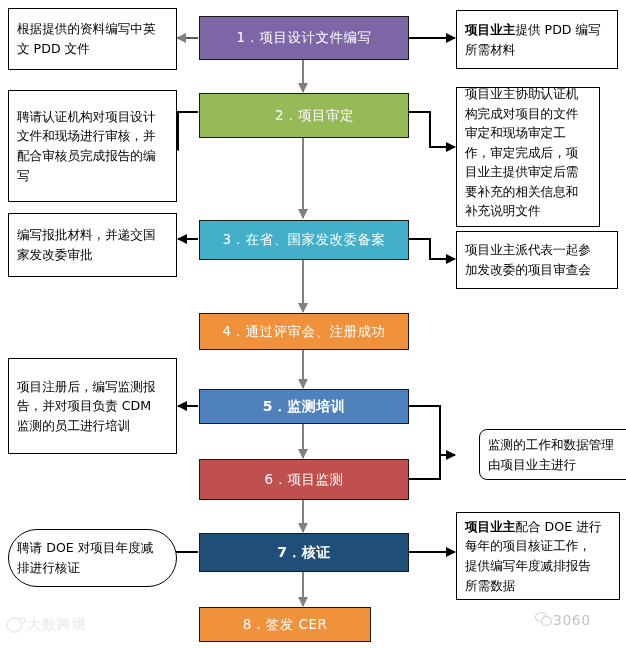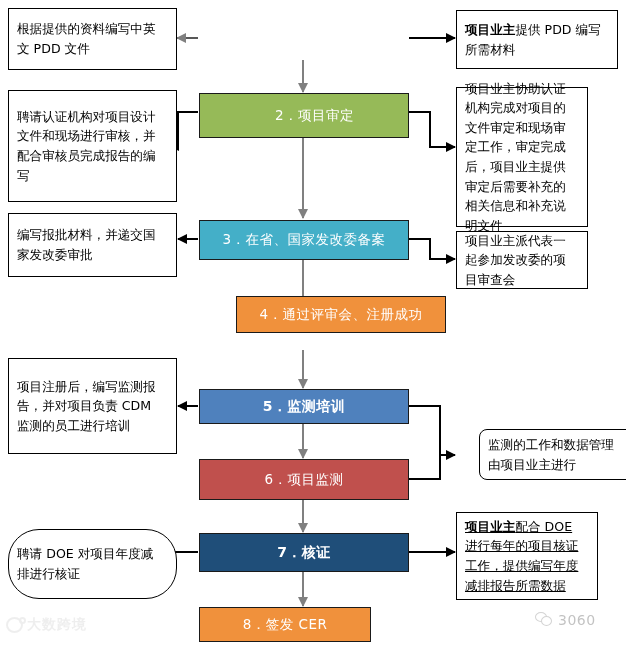--- a/index.html
+++ b/index.html
@@ -54,21 +54,21 @@
     content:"";position:absolute;right:-5px;top:-2px;
     width:7px;height:7px;border:2px solid #c9c9c9;border-radius:50%;
     box-sizing:border-box;
   }
   #wm-left .wm-text{
     font-size:14px;font-weight:bold;color:#c9c9c9;letter-spacing:1px;
   }
 
   #wm-right{
     position:absolute;left:535px;top:612px;z-index:4;
-    display:flex;align-items:center;gap:5px;opacity:.62;
+    display:flex;align-items:center;opacity:.62;
   }
   #wm-right .wx{width:18px;height:16px;position:relative;}
   #wm-right .wx .b1,#wm-right .wx .b2{
     position:absolute;border:1.4px solid #b9b9b9;border-radius:50%;
     box-sizing:border-box;background:#fff;
   }
   #wm-right .wx .b1{left:0;top:0;width:12px;height:10px;}
   #wm-right .wx .b2{left:6px;top:4px;width:11px;height:10px;}
   #wm-right .num{font-size:14px;color:#9e9e9e;letter-spacing:.5px;}
 </style>
@@ -112,26 +112,27 @@
       <path d="M409,112 L430,112 L430,147 L455,147" marker-end="url(#ahB)"></path>
       <path d="M409,239 L430,239 L430,259 L455,259" marker-end="url(#ahB)"></path>
 
       <path d="M409,406 L440,406 L440,455"></path>
       <path d="M409,479 L440,479 L440,455"></path>
       <path d="M440,455 L455,455" marker-end="url(#ahB)"></path>
       <path d="M409,552 L455,552" marker-end="url(#ahB)"></path>
     </g>
   </svg>
 
+  <div class="proc" style="left:199px;top:16px;width:210px;height:44px;background:#7D66A5;">1．项目设计文件编写</div>
 
   <div class="proc" style="left:199px;top:93px;width:210px;height:45px;background:#96BA58;padding-left:21px;">2．项目审定</div>
 
   <div class="proc" style="left:199px;top:220px;width:210px;height:40px;background:#44AFC8;">3．在省、国家发改委备案</div>
 
-  <div class="proc" style="left:199px;top:296px;width:210px;height:37px;background:#F0913C;margin-left:37px;">4．通过评审会、注册成功</div>
+  <div class="proc" style="left:199px;top:313px;width:210px;height:37px;background:#F0913C;">4．通过评审会、注册成功</div>
 
   <div class="proc bold" style="left:199px;top:389px;width:210px;height:35px;background:#4F81BD;">5．监测培训</div>
 
   <div class="proc" style="left:199px;top:459px;width:210px;height:41px;background:#C0504D;">6．项目监测</div>
 
   <div class="proc bold" style="left:199px;top:533px;width:210px;height:39px;background:#1F4E79;">7．核证</div>
 
   <div class="proc" style="left:199px;top:607px;width:172px;height:35px;background:#F0913C;">8．签发 CER</div>
 
   <div class="note" style="left:8px;top:8px;width:169px;height:62px;">
@@ -143,43 +144,43 @@
   </div>
 
   <div class="note" style="left:8px;top:213px;width:169px;height:64px;">
     <span class="txt">编写报批材料，并递交国家发改委审批</span>
   </div>
 
   <div class="note" style="left:8px;top:358px;width:169px;height:96px;">
     <span class="txt">项目注册后，编写监测报告，并对项目负责 CDM 监测的员工进行培训</span>
   </div>
 
-  <div class="note" style="left:8px;top:529px;width:169px;height:70px;border-radius:31px;">
+  <div class="note" style="left:8px;top:529px;width:169px;height:58px;border-radius:31px;">
     <span class="txt">聘请 DOE 对项目年度减排进行核证</span>
   </div>
 
   <div class="note" style="left:456px;top:10px;width:162px;height:59px;">
     <span class="txt">
       <b>项目业主</b><span>提供 PDD 编写所需材料</span>
     </span>
   </div>
 
-  <div class="note" style="left:456px;top:87px;width:132px;height:140px;">
+  <div class="note" style="left:456px;top:87px;width:144px;height:140px;align-items:flex-end;">
     <span class="txt">项目业主协助认证机构完成对项目的文件审定和现场审定工作，审定完成后，项目业主提供审定后需要补充的相关信息和补充说明文件</span>
   </div>
 
-  <div class="note" style="left:456px;top:231px;width:132px;height:58px;">
+  <div class="note" style="left:456px;top:231px;width:162px;height:58px;">
     <span class="txt">项目业主派代表一起参加发改委的项目审查会</span>
   </div>
 
   <div class="note" style="left:479px;top:429px;width:162px;height:51px;border-radius:8px;">
     <span class="txt">监测的工作和数据管理由项目业主进行</span>
   </div>
 
-  <div class="note" style="left:456px;top:512px;width:142px;height:88px;text-decoration:underline;">
+  <div class="note" style="left:456px;top:512px;width:164px;height:88px;">
     <span class="txt">
       <b>项目业主</b><span>配合 DOE 进行每年的项目核证工作，提供编写年度减排报告所需数据</span>
     </span>
   </div>
 
   <div id="wm-left">
     <span class="wm-mark"></span>
     <span class="wm-text">大数跨境</span>
   </div>
 

